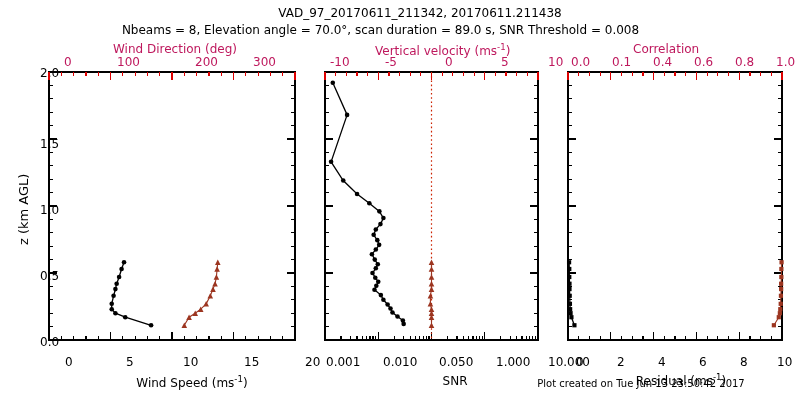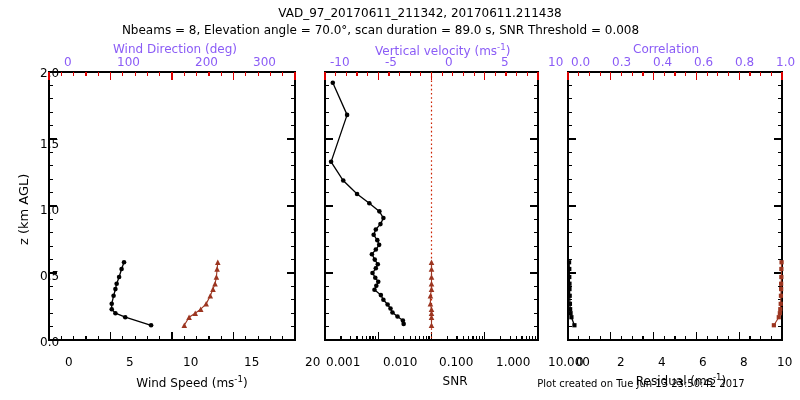--- a/index.html
+++ b/index.html
@@ -1,20 +1,20 @@
 <!DOCTYPE html>
 <html><head>
 <meta charset="utf-8">
 <style>
   html,body{margin:0;padding:0;background:#ffffff;}
   body{width:800px;height:400px;overflow:hidden;font-family:"DejaVu Sans","Liberation Sans",sans-serif;}
   #root{position:relative;width:800px;height:400px;}
 
   .txt{position:absolute;white-space:nowrap;color:#000;margin-left:20px;}
-  .red{color:#8b5cf6;}
+  .red{color:#be185d;}
 
   .title{font-size:12px;left:0;width:800px;text-align:center;top:6px;}
   .subtitle{font-size:12px;left:0;width:721px;text-align:center;top:23px;}
   .footer{font-size:10px;top:378px;left:0;width:800px;text-align:center;}
   .footer-pos{left:446px;width:350px;text-align:center;}
 
   .axlabel{font-size:12px;text-align:center;}
   .tick-lbl{font-size:12px;}
 
   .ylab{position:absolute;font-size:13px;transform:rotate(-90deg);transform-origin:left top;white-space:nowrap;}
@@ -65,28 +65,28 @@
     <span>Vertical velocity (ms</span><sup>-1</sup><span>)</span>
   </div>
   <div class="txt red tick-lbl" style="left:310px;top:55px;">-10</div>
   <div class="txt red tick-lbl" style="left:365px;top:55px;">-5</div>
   <div class="txt red tick-lbl" style="left:425px;top:55px;">0</div>
   <div class="txt red tick-lbl" style="left:481px;top:55px;">5</div>
   <div class="txt red tick-lbl" style="left:528px;top:55px;">10</div>
 
   <div class="txt tick-lbl" style="left:306px;top:355px;">0.001</div>
   <div class="txt tick-lbl" style="left:363px;top:355px;">0.010</div>
-  <div class="txt tick-lbl" style="left:419px;top:355px;">0.100</div>
+  <div class="txt tick-lbl" style="left:419px;top:355px;">0.050</div>
   <div class="txt tick-lbl" style="left:476px;top:355px;">1.000</div>
   <div class="txt tick-lbl" style="left:528px;top:355px;">10.000</div>
   <div class="txt axlabel" style="left:325px;width:220px;top:374px;">SNR</div>
 
   <div class="txt red axlabel" style="left:613px;top:42px;">Correlation</div>
   <div class="txt red tick-lbl" style="left:551px;top:55px;">0.0</div>
-  <div class="txt red tick-lbl" style="left:592px;top:55px;">0.3</div>
+  <div class="txt red tick-lbl" style="left:592px;top:55px;">0.1</div>
   <div class="txt red tick-lbl" style="left:633px;top:55px;">0.4</div>
   <div class="txt red tick-lbl" style="left:674px;top:55px;">0.6</div>
   <div class="txt red tick-lbl" style="left:715px;top:55px;">0.8</div>
   <div class="txt red tick-lbl" style="left:756px;top:55px;">1.0</div>
 
   <div class="txt tick-lbl" style="left:556px;top:355px;">0</div>
   <div class="txt tick-lbl" style="left:597px;top:355px;">2</div>
   <div class="txt tick-lbl" style="left:638px;top:355px;">4</div>
   <div class="txt tick-lbl" style="left:679px;top:355px;">6</div>
   <div class="txt tick-lbl" style="left:720px;top:355px;">8</div>

